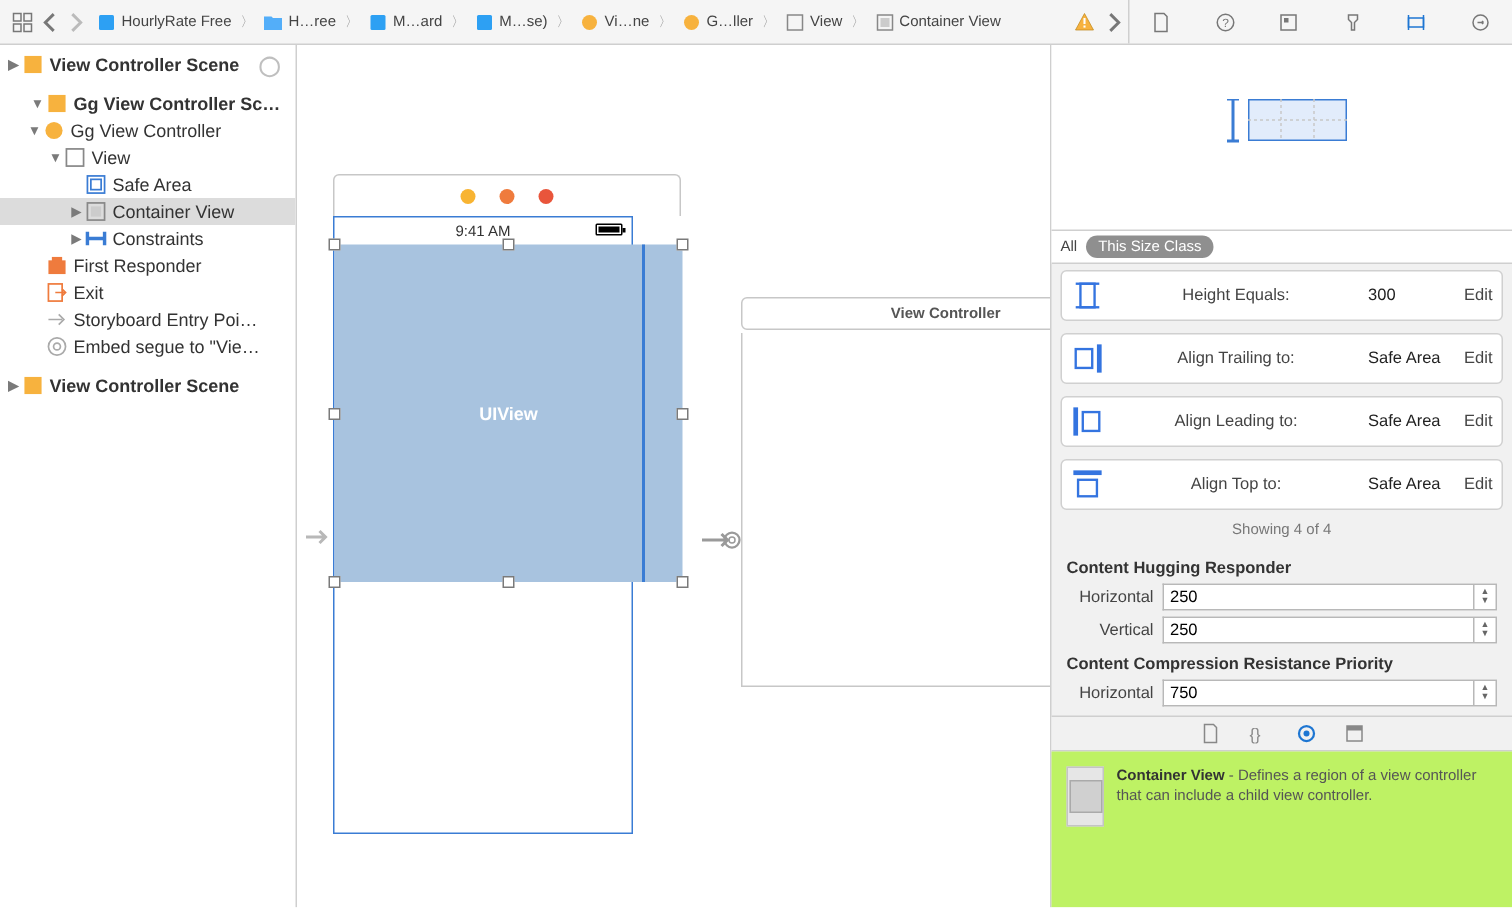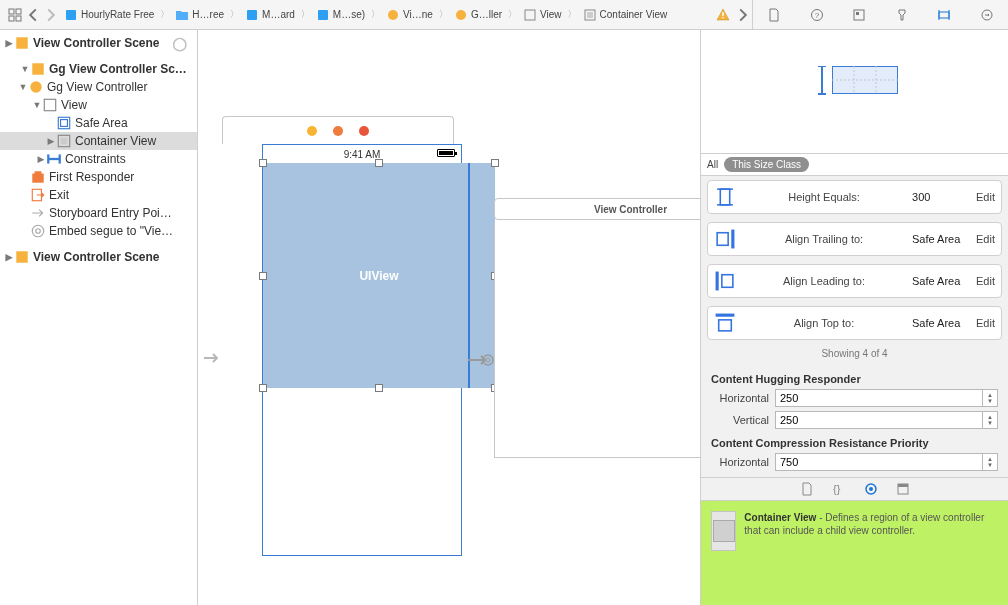--- a/index.html
+++ b/index.html
@@ -30,21 +30,21 @@
   .ol-row.sel { background: #dcdcdc; }
   .disclosure { width: 10px; font-size: 9px; color: #7a7a7a; text-align: center; }
   .disclosure.open::before { content: "▼"; }
   .disclosure.closed::before { content: "▶"; }
   .ol-icon { width: 16px; height: 14px; display: inline-flex; align-items: center; justify-content: center; margin-right: 3px; }
   .ol-text { white-space: nowrap; overflow: hidden; text-overflow: ellipsis; flex:1; }
   .ol-add { color:#bfbfbf; font-size:13px; padding-right:6px; }
   
   
   .canvas { flex: 1; position: relative; background: #fff; overflow: hidden; }
-  .phone { position: absolute; left: 24px; top: 114px; width: 200px; height: 412px; border: 1px solid #3a7cd4; background: #fff; margin-left: 40px; }
+  .phone { position: absolute; left: 24px; top: 114px; width: 200px; height: 412px; border: 1px solid #3a7cd4; background: #fff; }
   .phone-head { position: absolute; left: 24px; top: 86px; width: 232px; height: 28px; border: 1px solid #c7c7c7; border-bottom: none; border-radius: 4px 4px 0 0; background: #fff; display:flex; align-items:center; justify-content:center; gap:16px;}
   .dot { width:10px; height:10px; border-radius:50%; }
   .dot.y{background:#f8b432;} .dot.o{background:#ef7b3d;} .dot.r{background:#e9553b;}
   .statusbar { height: 18px; font-size: 10px; display:flex; align-items:center; justify-content:center; position:relative;}
   .statusbar .batt { position:absolute; right:6px; top:4px; width:18px; height:8px; border:1px solid #000; border-radius:1px;}
   .statusbar .batt::after{content:""; position:absolute; right:-3px; top:2px; width:2px; height:3px; background:#000;}
   .statusbar .batt .fill{position:absolute; left:1px; top:1px; bottom:1px; right:1px; background:#000;}
   .container-view { position: absolute; left: 0; top: 18px; width: 232px; height: 225px; background: #a8c3df; display:flex; align-items:center; justify-content:center; color:#fff; font-weight:600; font-size:12px;}
   .sel-handle { position:absolute; width:8px; height:8px; background:#fff; border:1px solid #7a7a7a; }
   .ruler-v { position:absolute; right:-14px; top:18px; width:12px; height:225px; }
@@ -299,21 +299,21 @@
     <div class="ol-row sel" style="padding-left:46px;">
       <span class="disclosure closed"></span>
       <span class="ol-icon">
           <svg viewBox="0 0 14 14">
             <rect x="2" y="2" width="10" height="10" fill="none" stroke="#888"></rect>
             <rect x="4" y="4" width="6" height="6" fill="#ccc"></rect>
           </svg>
         </span>
       <span class="ol-text">Container View</span>
     </div>
-    <div class="ol-row" style="padding-left:36px;">
+    <div class="ol-row" style="padding-left:46px;">
       <span class="disclosure closed"></span>
       <span class="ol-icon">
           <svg viewBox="0 0 14 14">
             <line x1="2" y1="7" x2="12" y2="7" stroke="#3a7cd4" stroke-width="2"></line>
             <line x1="2" y1="3" x2="2" y2="11" stroke="#3a7cd4" stroke-width="2"></line>
             <line x1="12" y1="3" x2="12" y2="11" stroke="#3a7cd4" stroke-width="2"></line>
           </svg>
         </span>
       <span class="ol-text">Constraints</span>
     </div>

